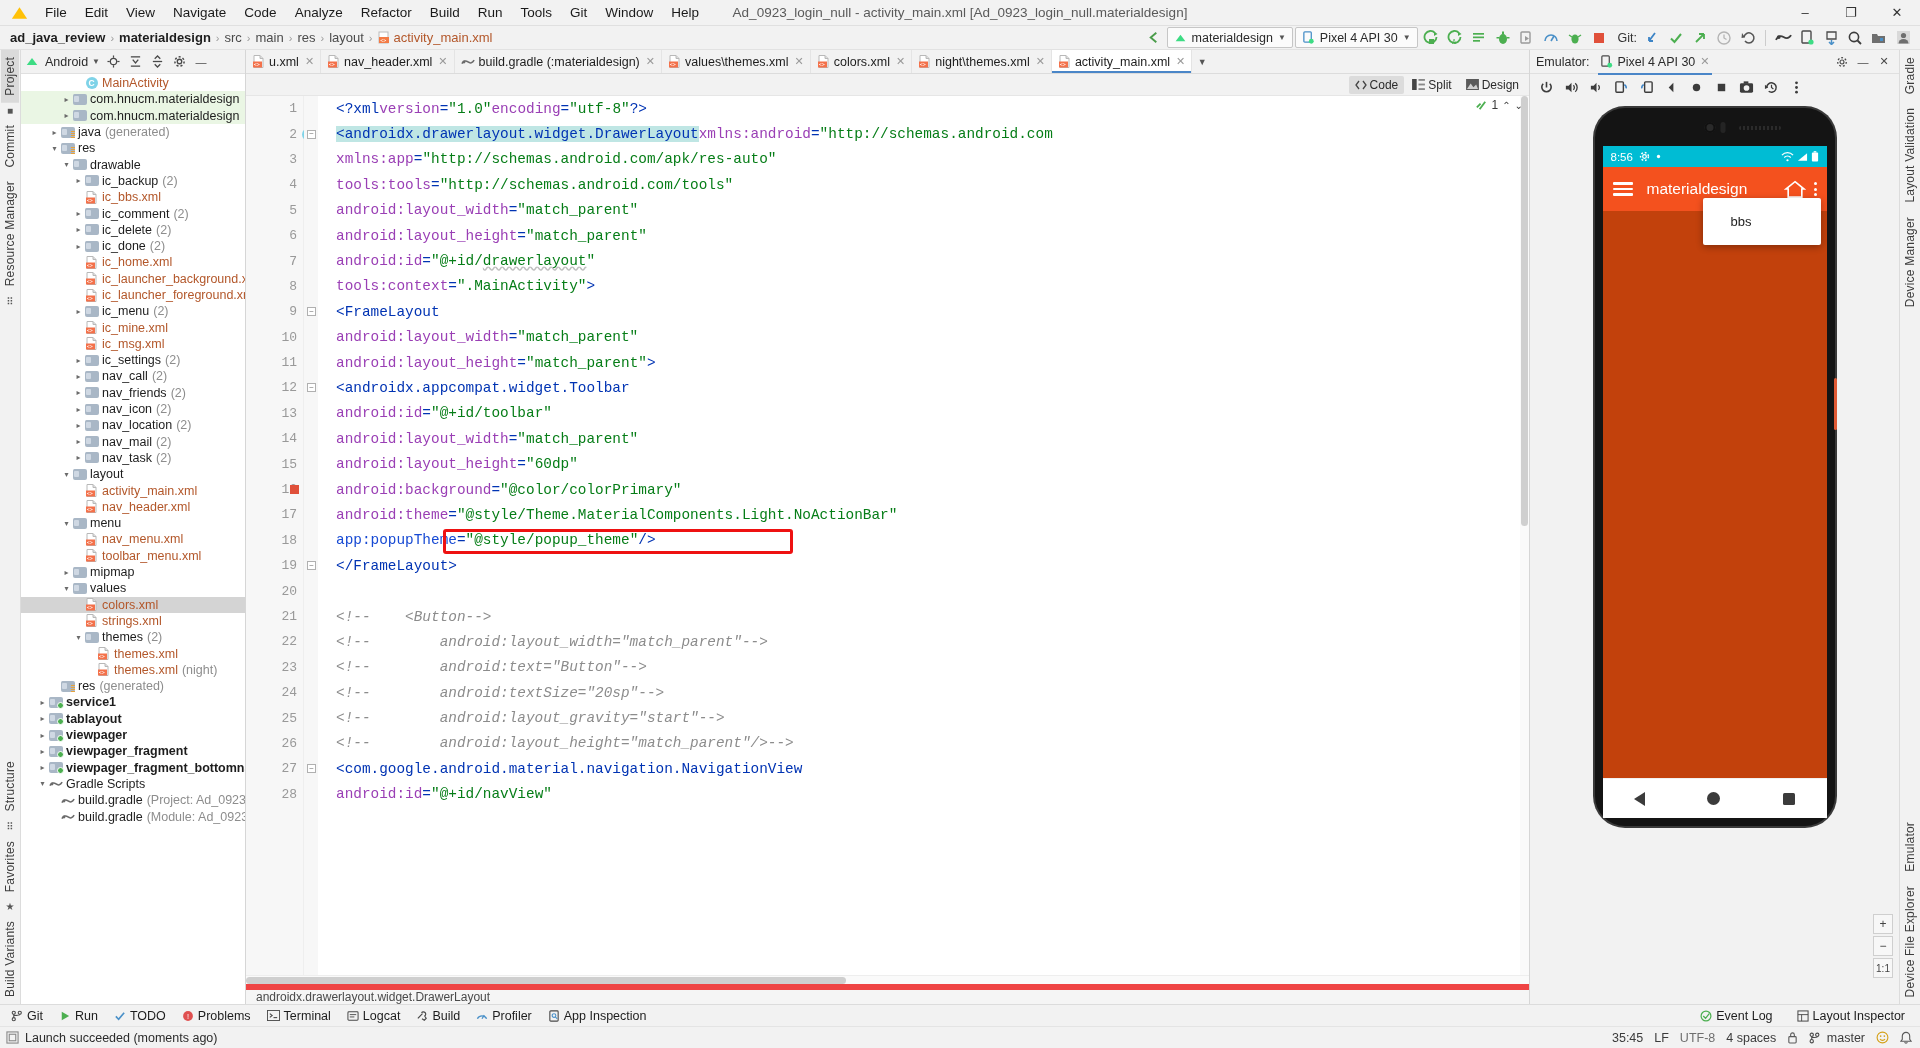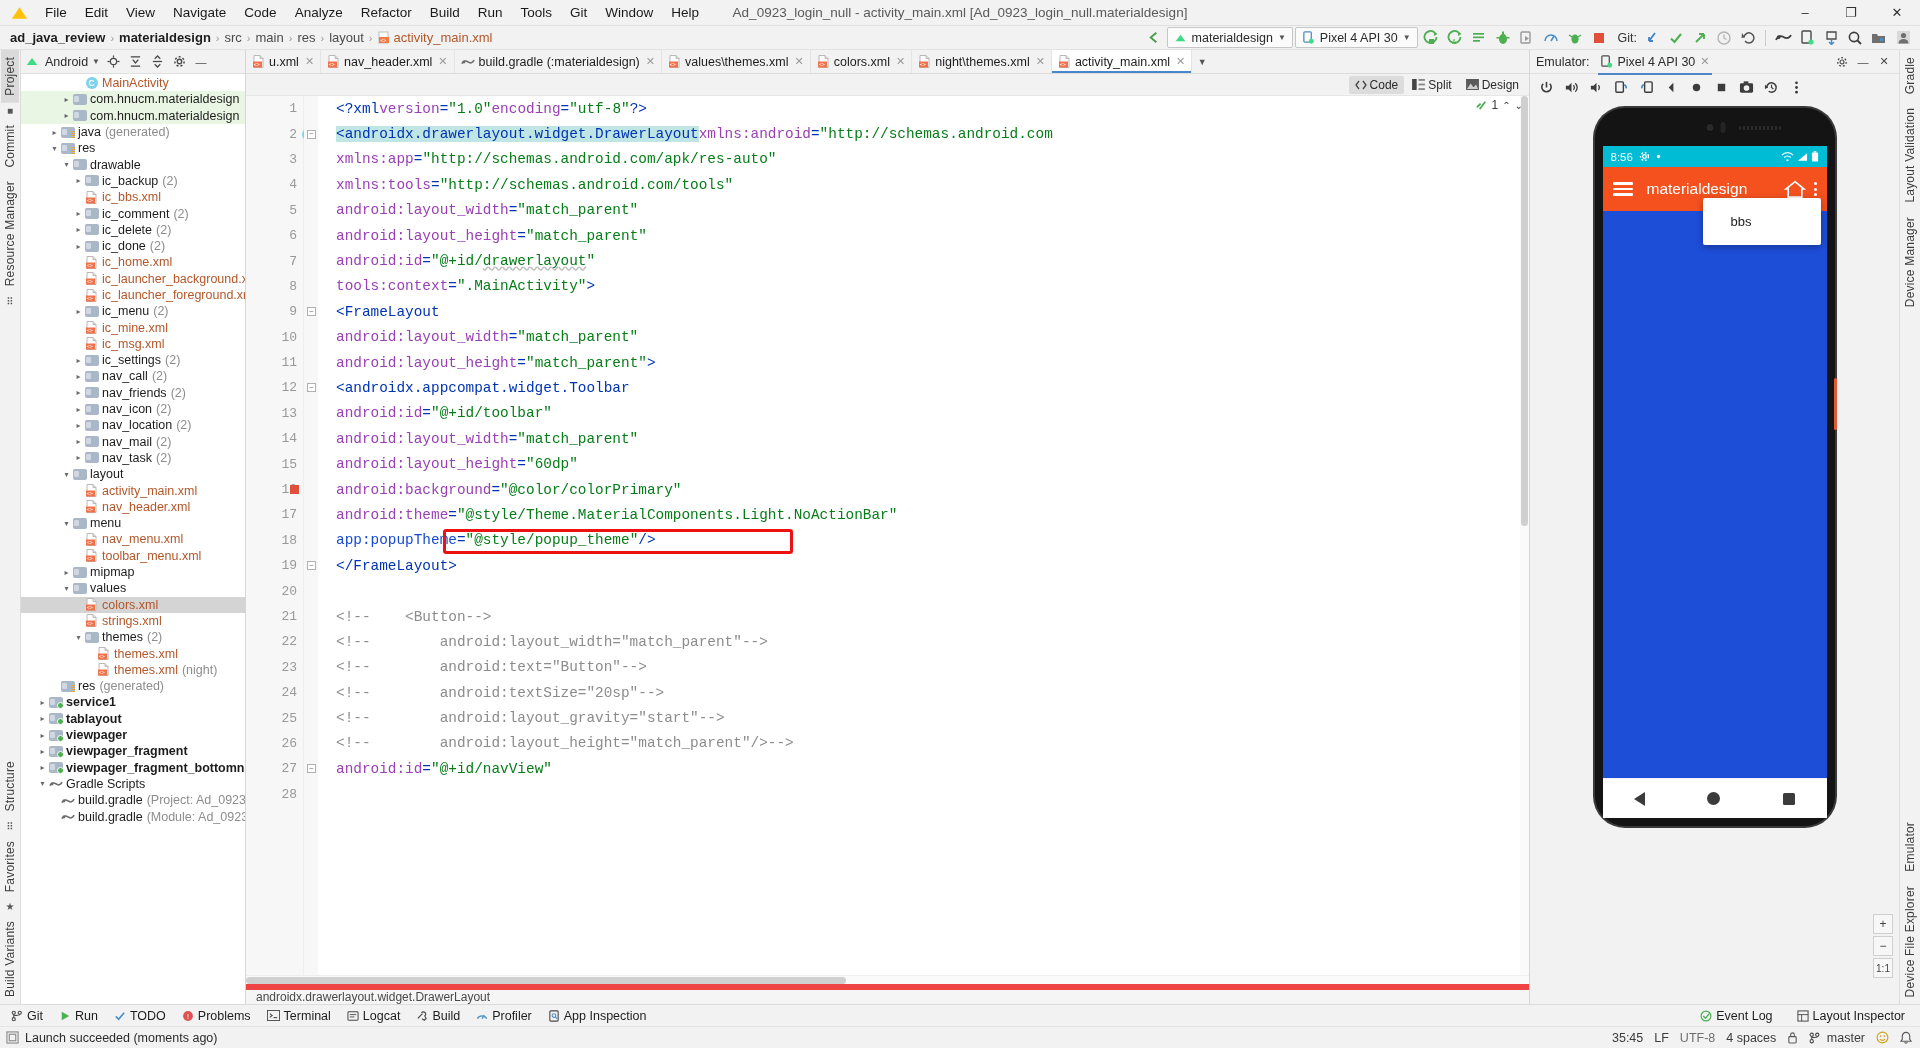--- a/index.html
+++ b/index.html
@@ -115,21 +115,21 @@
               display:flex; align-items:center; justify-content:center; font-size:8px; color:#777; line-height:1;}
 
   .code { flex:1; position:relative; overflow:hidden; font-family:"Liberation Mono", monospace;
           font-size:14.4px; padding-left:10px; }
   .cline { height:25.4px; display:flex; align-items:center; white-space:pre;margin-left:8px; }
   .tag   { color:#0033b3; }
   .attr  { color:#9a3fb5; }
   .attr2 { color:#174ad4; }
   .str   { color:#067d17; }
   .punct { color:#0033b3; }
-  .cmt   { color:#8c8c8c; }
+  .cmt   { color:#8c8c8c; font-style:italic; }
   .pi    { color:#0033b3; }
   .hl    { background:#bfe6e4; }
   .wavy  { text-decoration: underline wavy #c0c0c0; text-decoration-skip-ink:none; }
   .redbox { position:absolute; border:3px solid #ee1111; border-radius:3px; pointer-events:none; }
 
   .inspect { position:absolute; right:6px; top:2px; display:flex; align-items:center; gap:4px;
              font-size:12px; color:#3a3a3a; z-index:4; }
   .scrollbar-v { position:absolute; right:0; top:0; width:9px; height:100%; background:#fafafa; }
   .scrollthumb { position:absolute; right:1px; top:0px; width:7px; height:430px; background:#cfcfcf; border-radius:4px; }
   .hscroll { height:9px; background:#fafafa; border-top:1px solid #eee; position:relative; flex:none;}
@@ -146,21 +146,21 @@
   .emutab { display:flex; align-items:center; gap:5px; padding:2px 4px; position:relative; }
   .emutab::after { content:""; position:absolute; left:2px; right:2px; bottom:-4px; height:2px; background:#4a86c8; }
   .emuhead-right { margin-left:auto; display:flex; gap:3px; }
   .emutools { height:26px; display:flex; align-items:center; gap:1px; padding:0 4px; flex:none; }
   .etool { width:24px; height:22px; display:flex; align-items:center; justify-content:center; color:#3c3c3c; }
   .emustage { flex:1; position:relative; display:flex; justify-content:center; padding-top:8px;
               background:#f2f2f2; overflow:hidden; }
 
   .phone { width:240px; height:718px; background:#141414; border-radius:30px; position:relative;
            box-shadow:0 0 0 2px #3a3a3a; }
-  .phone-screen { position:absolute; left:8px; right:8px; top:38px; bottom:8px; background:#1d4ed8; overflow:hidden; }
+  .phone-screen { position:absolute; left:8px; right:8px; top:38px; bottom:8px; background:#c2410c; overflow:hidden; }
   .notchcam { position:absolute; top:14px; left:50%; transform:translateX(-50%);
               display:flex; gap:5px; align-items:center; }
   .cam1 { width:11px; height:11px; border-radius:50%; background:#2a2a2a; box-shadow:inset 0 0 0 2px #111; }
   .cam2 { width:5px; height:11px; border-radius:3px; background:#242424; }
   .speaker { position:absolute; top:18px; left:60%; width:42px; height:4px; border-radius:2px;
              background:repeating-linear-gradient(90deg,#2b2b2b,#2b2b2b 2px,#141414 2px,#141414 4px); }
   .sidebtn { position:absolute; right:-2px; top:270px; width:3px; height:52px; background:#e05a35; border-radius:2px; }
 
   .statusbar { height:21px; background:#00bcd4; display:flex; align-items:center; padding:0 8px;
                color:#fff; font-size:11.5px; gap:6px; }
@@ -1089,21 +1089,21 @@
             <div class="gline" style="position: relative;"></div>
             <div class="gline" style="position: relative;">
               <span class="foldmark">−</span>
             </div>
             <div class="gline" style="position: relative;"></div>
           </div>
         <div class="code">
             <div class="cline"><span class="pi">&lt;?xml</span> <span class="attr">version</span><span class="punct">=</span><span class="str">"1.0"</span> <span class="attr">encoding</span><span class="punct">=</span><span class="str">"utf-8"</span><span class="pi">?&gt;</span></div>
             <div class="cline"><span class="tag hl">&lt;androidx.drawerlayout.widget.DrawerLayout</span> <span class="attr">xmlns:android</span><span class="punct">=</span><span class="str">"http://schemas.android.com</span></div>
             <div class="cline">    <span class="attr">xmlns:app</span><span class="punct">=</span><span class="str">"http://schemas.android.com/apk/res-auto"</span></div>
-            <div class="cline">    <span class="attr">xmlns:tools</span><span class="punct">=</span><span class="str">"http://schemas.android.com/tools"</span></div>
+            <div class="cline">    <span class="attr">tools:tools</span><span class="punct">=</span><span class="str">"http://schemas.android.com/tools"</span></div>
             <div class="cline">    <span class="attr">android:layout_width</span><span class="punct">=</span><span class="str">"match_parent"</span></div>
             <div class="cline">    <span class="attr">android:layout_height</span><span class="punct">=</span><span class="str">"match_parent"</span></div>
             <div class="cline">    <span class="attr">android:id</span><span class="punct">=</span><span class="str">"@+id/</span><span class="str wavy">drawerlayout</span><span class="str">"</span></div>
             <div class="cline">    <span class="attr">tools:context</span><span class="punct">=</span><span class="str">".MainActivity"</span><span class="tag">&gt;</span></div>
             <div class="cline">    <span class="tag">&lt;FrameLayout</span></div>
             <div class="cline">        <span class="attr">android:layout_width</span><span class="punct">=</span><span class="str">"match_parent"</span></div>
             <div class="cline">        <span class="attr">android:layout_height</span><span class="punct">=</span><span class="str">"match_parent"</span><span class="tag">&gt;</span></div>
             <div class="cline">        <span class="tag">&lt;androidx.appcompat.widget.Toolbar</span></div>
             <div class="cline">            <span class="attr">android:id</span><span class="punct">=</span><span class="str">"@+id/toolbar"</span></div>
             <div class="cline">            <span class="attr">android:layout_width</span><span class="punct">=</span><span class="str">"match_parent"</span></div>
@@ -1112,20 +1112,21 @@
             <div class="cline">            <span class="attr">android:theme</span><span class="punct">=</span><span class="str">"@style/Theme.MaterialComponents.Light.NoActionBar"</span></div>
             <div class="cline">            <span class="attr2">app:popupTheme</span><span class="punct">=</span><span class="str">"@style/popup_theme"</span><span class="tag">/&gt;</span></div>
             <div class="cline">    <span class="tag">&lt;/FrameLayout&gt;</span></div>
             <div class="cline"></div>
             <div class="cline"><span class="cmt">&lt;!--    &lt;Button--&gt;</span></div>
             <div class="cline"><span class="cmt">&lt;!--        android:layout_width="match_parent"--&gt;</span></div>
             <div class="cline"><span class="cmt">&lt;!--        android:text="Button"--&gt;</span></div>
             <div class="cline"><span class="cmt">&lt;!--        android:textSize="20sp"--&gt;</span></div>
             <div class="cline"><span class="cmt">&lt;!--        android:layout_gravity="start"--&gt;</span></div>
             <div class="cline"><span class="cmt">&lt;!--        android:layout_height="match_parent"/&gt;--&gt;</span></div>
+            <div class="cline">    <span class="tag">&lt;com.google.android.material.navigation.NavigationView</span></div>
             <div class="cline">        <span class="attr">android:id</span><span class="punct">=</span><span class="str">"@+id/navView"</span></div>
             <div class="redbox" style="left: 125px; top: 432.8px; width: 350px; height: 25px;"></div>
           </div>
         <div class="inspect">
           <svg width="13" height="13" viewBox="0 0 14 14">
               <path d="M2 9 L6 5 M5 11 L11 3" stroke="#4caf50" stroke-width="2"></path>
             </svg>
           <span>1</span>
           <span style="font-size:10px">⌃</span>
           <span style="font-size:10px">⌄</span>

